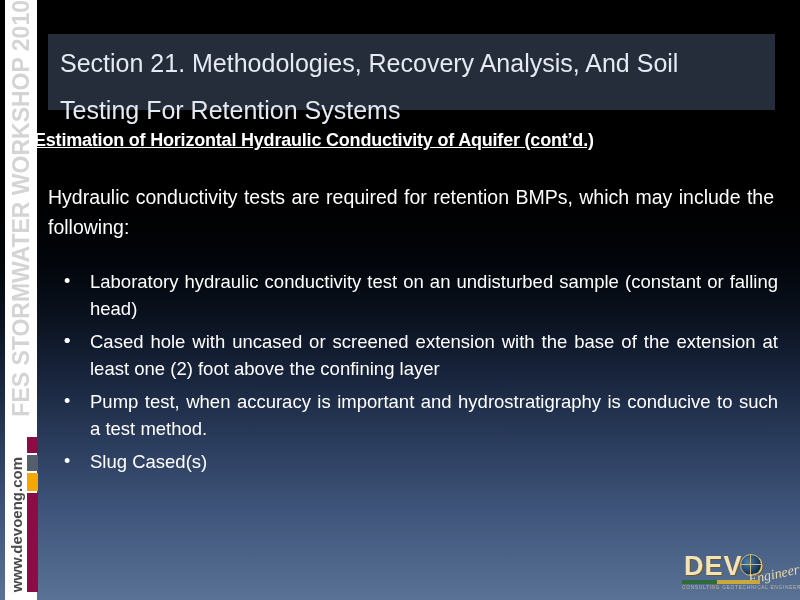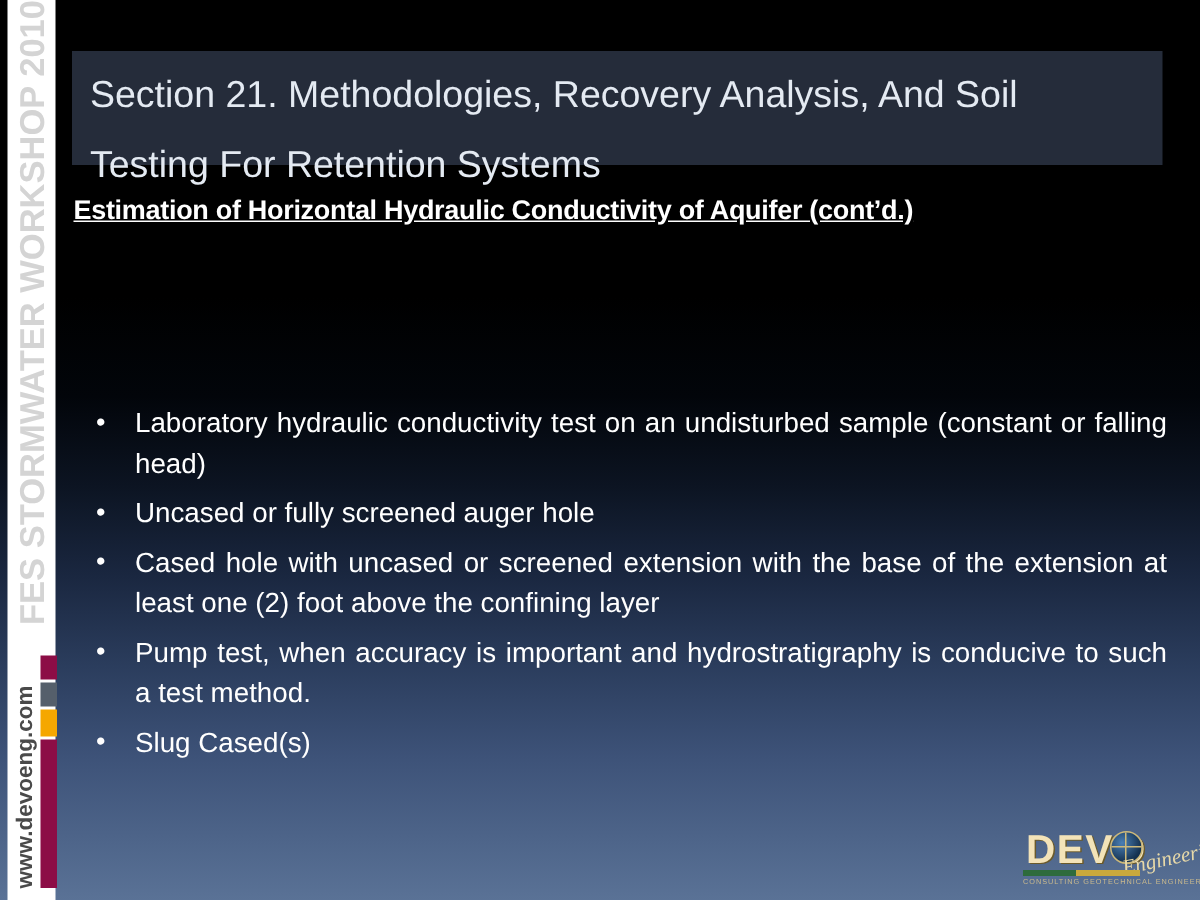--- a/index.html
+++ b/index.html
@@ -122,21 +122,21 @@
     font-size: 25px;
     line-height: 47px;
     color: #e4eaf2;
     font-family: "Liberation Sans", sans-serif;
     font-weight: normal;
   }
 
   
   .subhead {
     position: absolute;
-    left: 49px;
+    left: 34px;
     top: 130px;
     width: 730px;
     font-size: 18px;
     font-weight: bold;
     color: #ffffff;
     text-decoration: underline;
     letter-spacing: -0.2px;
     white-space: nowrap;
   }
   .lead {
@@ -273,29 +273,29 @@
 
   <div class="spine-url">
     <span>www.devoeng.com</span>
   </div>
 
   <div class="title-box"></div>
   <div class="title-text">Section 21.  Methodologies, Recovery Analysis,  And Soil Testing For Retention Systems</div>
 
   <div class="subhead">Estimation of Horizontal Hydraulic Conductivity of Aquifer (cont’d.)</div>
 
+  <div class="lead">Hydraulic conductivity tests are required for retention BMPs, which may include the following:</div>
 
   <ul class="bullets">
     <li>
       <span class="dot">•</span>
       <span>Laboratory hydraulic conductivity test on an undisturbed sample (constant or falling head)</span>
     </li>
     <li class="nojust">
       <span class="dot">•</span>
-      <span>Uncased or fully screened auger hole</span>
     </li>
     <li>
       <span class="dot">•</span>
       <span>Cased hole with uncased or screened extension with the base of the extension at least one (2) foot above the confining layer</span>
     </li>
     <li>
       <span class="dot">•</span>
       <span>Pump test, when accuracy is important and hydrostratigraphy is conducive to such a test method.</span>
     </li>
     <li class="nojust">

